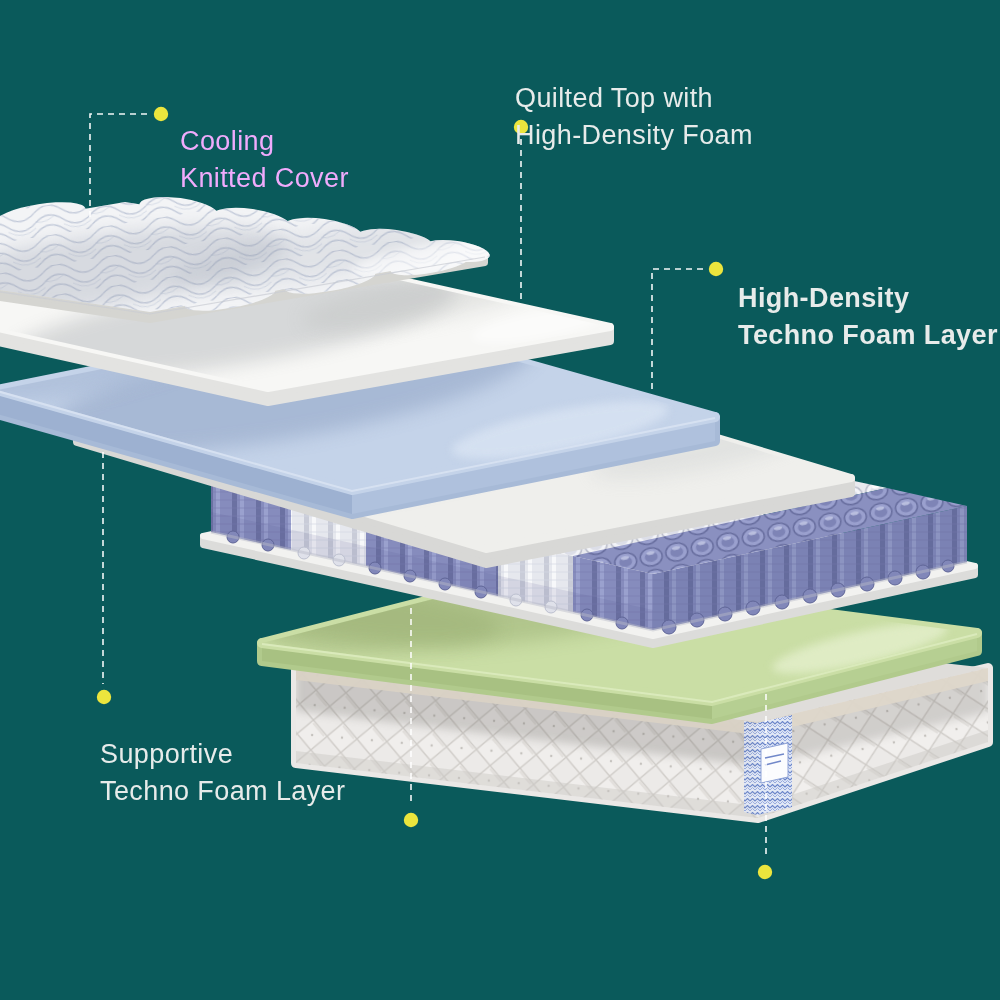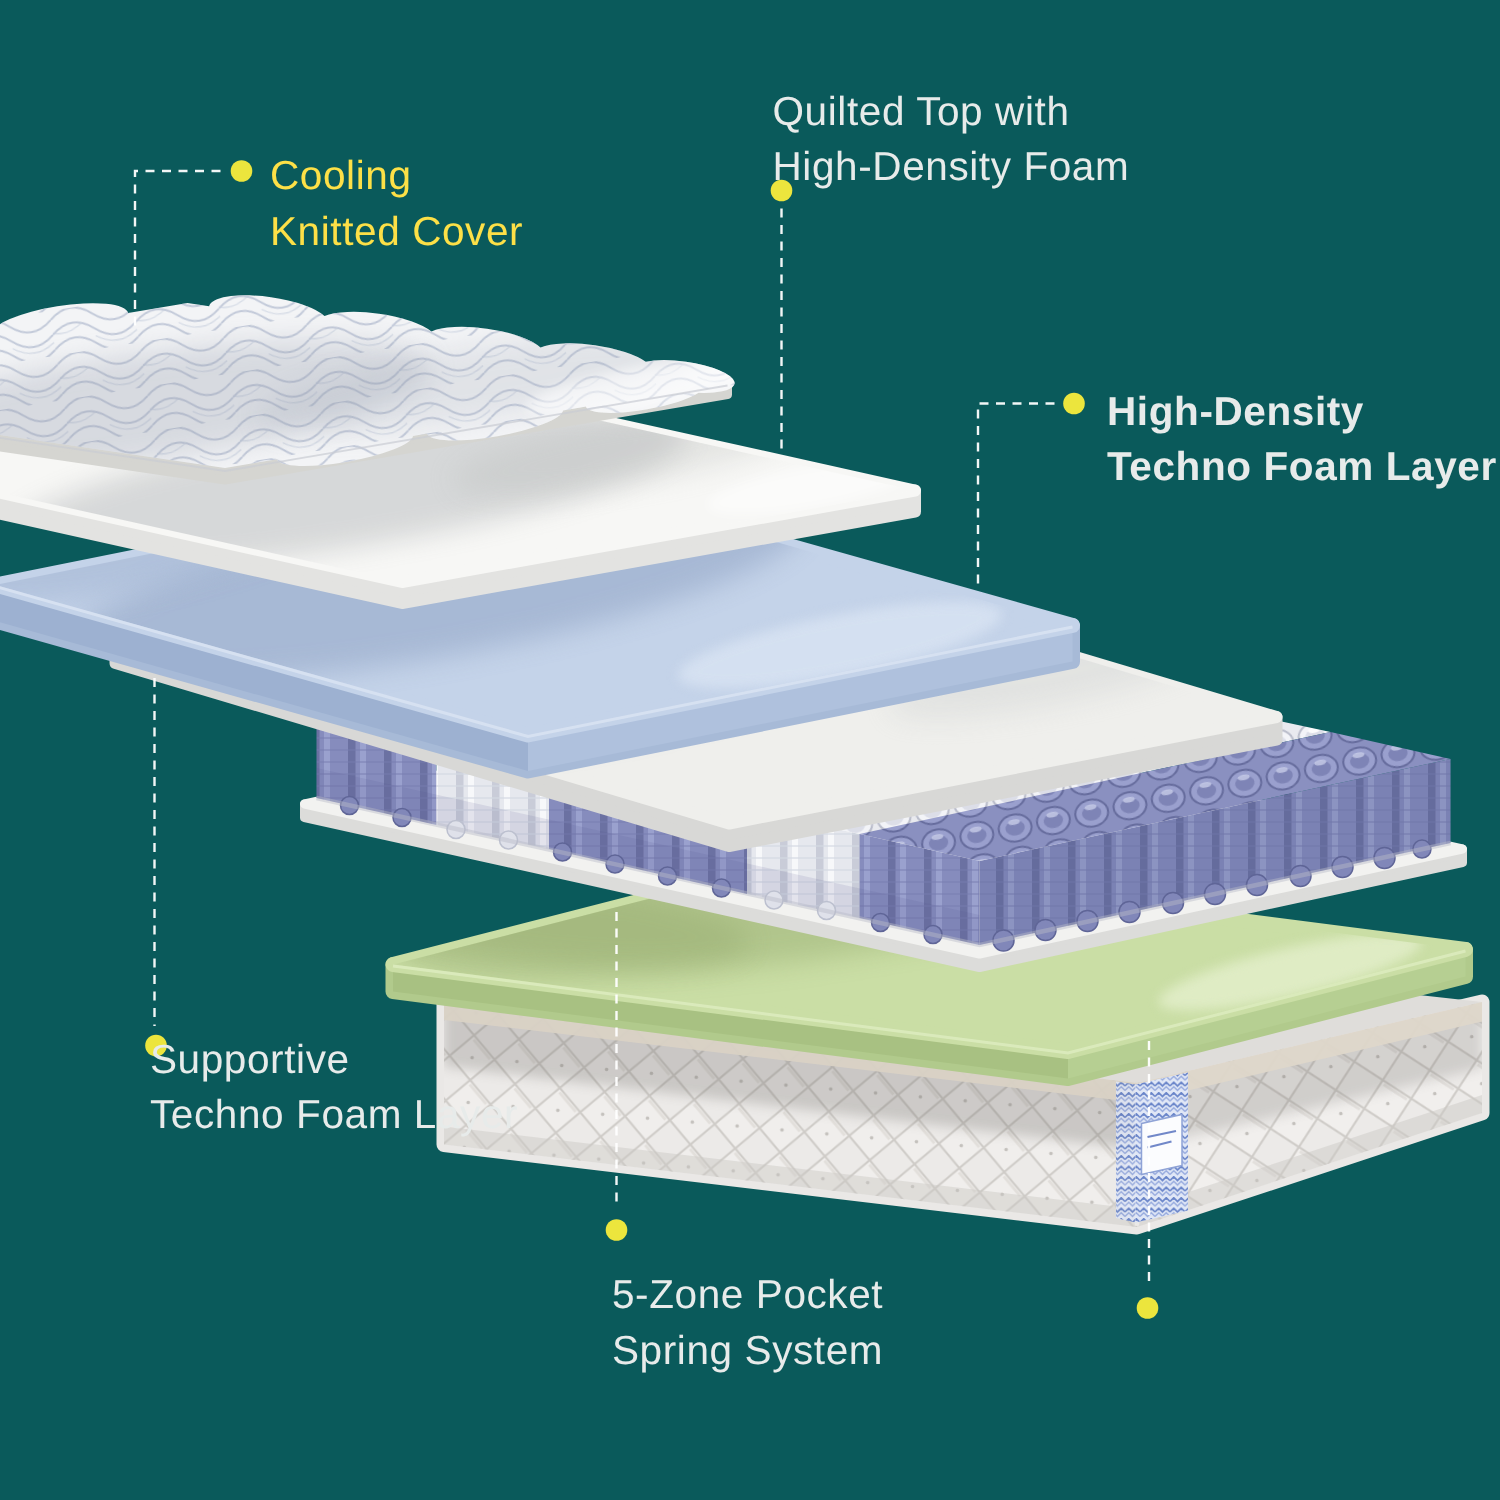--- a/index.html
+++ b/index.html
@@ -1,20 +1,20 @@
 <!DOCTYPE html>
 <html><head>
 <meta charset="utf-8">
 <style>
   html,body{margin:0;padding:0;background:#0a5a5b;}
   .stage{position:relative;width:1000px;height:1000px;overflow:hidden;
          font-family:"Liberation Sans",sans-serif;}
   .stage svg{position:absolute;left:0;top:0;}
   .callout-label{position:absolute;font-size:27px;line-height:37px;font-weight:300;
-                 letter-spacing:.4px;white-space:pre-line;}
+                 letter-spacing:.4px;white-space:pre-line;margin-top:24px;}
 </style>
 </head>
 <body>
 
 <div class="stage">
 <svg width="1000" height="1000" viewBox="0 0 1000 1000">
   <defs>
     <filter id="soft" x="-60%" y="-60%" width="220%" height="220%">
           <feGaussianBlur stdDeviation="9"></feGaussianBlur>
         </filter>
@@ -251,23 +251,21 @@
   <g>
     <circle cx="161" cy="114" r="7.2" fill="#ece53d"></circle>
     <circle cx="521" cy="127" r="7.2" fill="#ece53d"></circle>
     <circle cx="716" cy="269" r="7.2" fill="#ece53d"></circle>
     <circle cx="104" cy="697" r="7.2" fill="#ece53d"></circle>
     <circle cx="411" cy="820" r="7.2" fill="#ece53d"></circle>
     <circle cx="765" cy="872" r="7.2" fill="#ece53d"></circle>
   </g>
 </svg>
 
-  <div class="callout-label" style="left: 180px; top: 99px; color: #fde047;">Cooling
+  <div class="callout-label" style="left: 180px; top: 99px; color: #f0abfc;">Cooling
 Knitted Cover</div>
   <div class="callout-label" style="left: 515px; top: 56px; color: rgb(231, 235, 234);">Quilted Top with
 High-Density Foam</div>
   <div class="callout-label" style="left: 738px; top: 256px; color: rgb(231, 235, 234); font-weight: bold;">High-Density
 Techno Foam Layer</div>
-  <div class="callout-label" style="left: 100px; top: 688px; color: rgb(231, 235, 234);">Supportive
+  <div class="callout-label" style="left: 100px; top: 712px; color: rgb(231, 235, 234);">Supportive
 Techno Foam Layer</div>
-  <div class="callout-label" style="left: 408px; top: 845px; color: rgb(231, 235, 234);">5-Zone Pocket
-Spring System</div>
 </div>
 
 </body></html>

